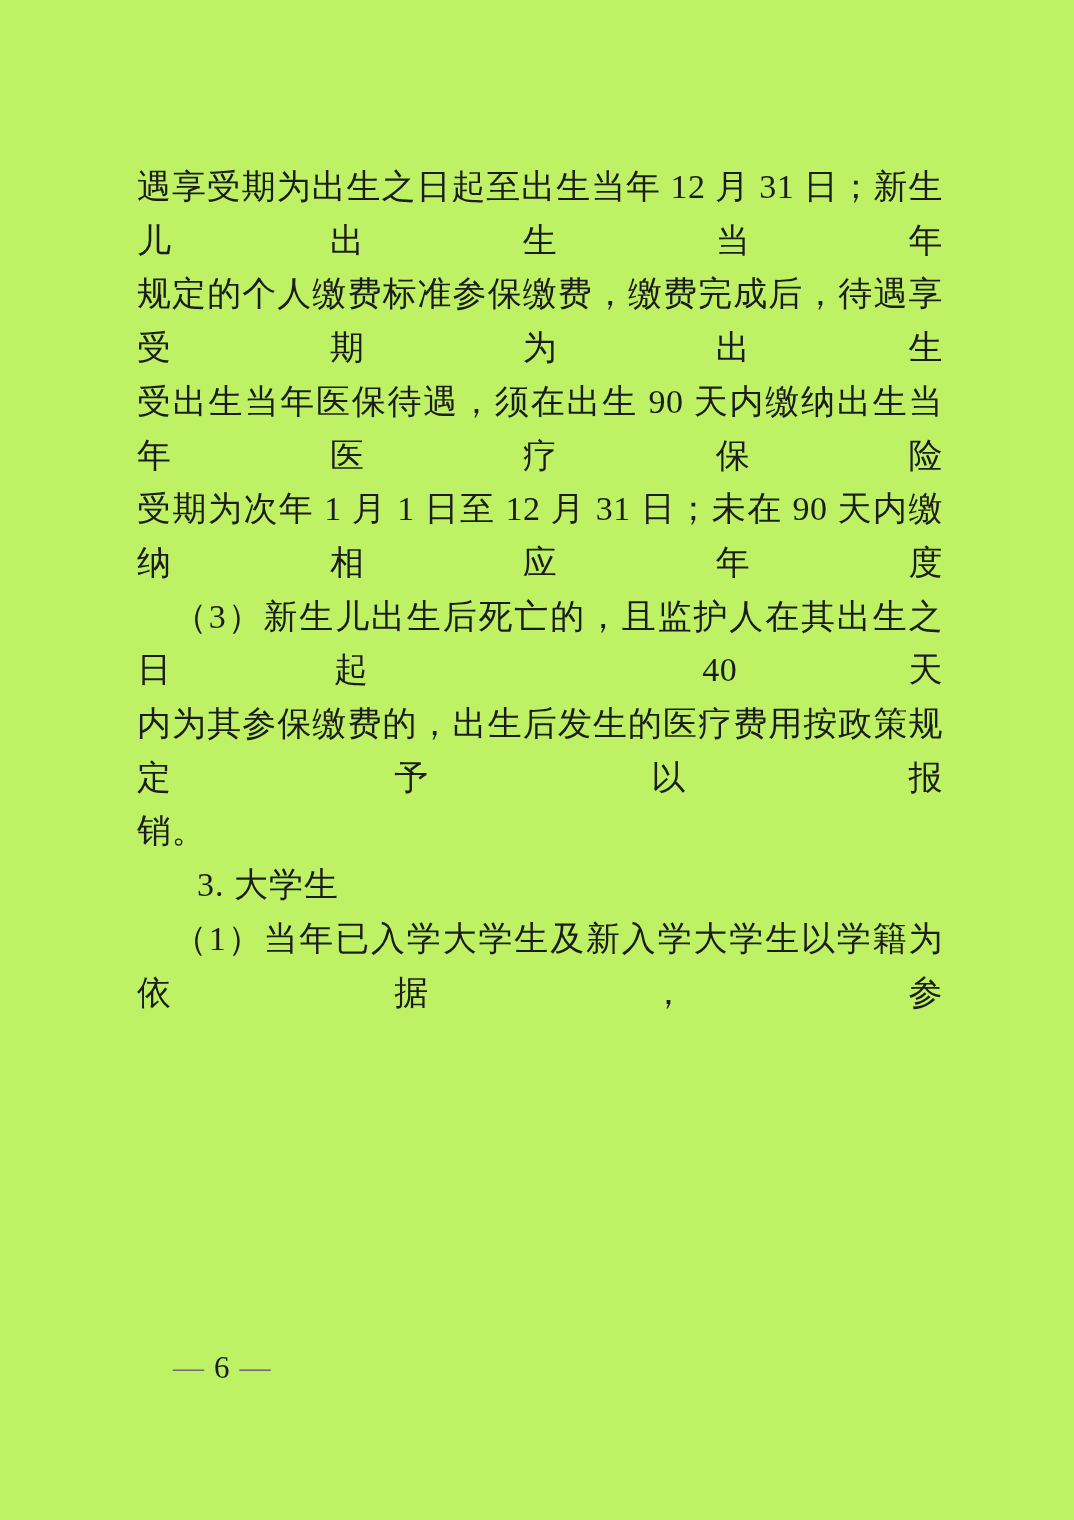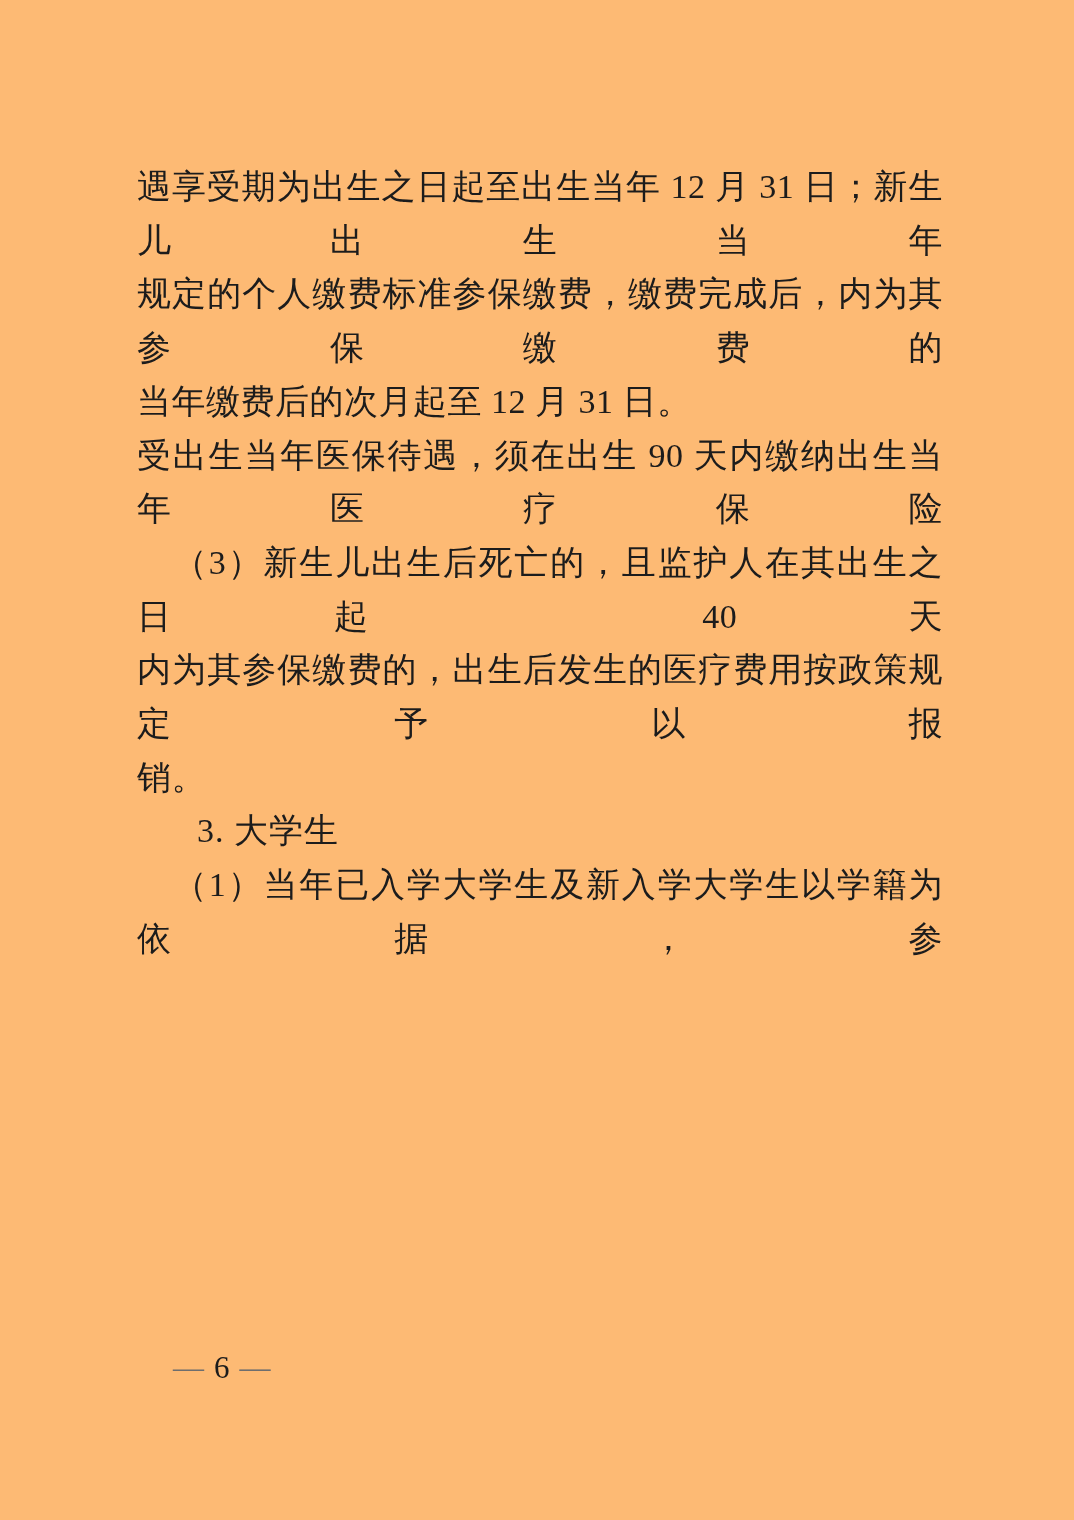--- a/index.html
+++ b/index.html
@@ -12,21 +12,21 @@
     background: #ffffff;
     position: relative;
     overflow: hidden;
     font-family: "Liberation Serif", "DejaVu Serif", serif;
   }
   .page {
     position: absolute;
     left: 0; top: 0;
     width: 1074px;
     height: 1520px;
-    background: #fdba74;
+    background: #bef264;
   }
   .doc-body {
     position: absolute;
     left: 137px;
     top: 160px;
     width: 806px;
     font-size: 34px;
     line-height: 53.7px;
     color: #1c1c1c;
     letter-spacing: 0.5px;
@@ -66,23 +66,23 @@
     padding: 0 6px;
   }
 </style>
 </head>
 <body>
 
 <div class="page">
 
   <div class="doc-body">
     <div class="ln just">遇享受期为出生之日起至出生当年 12 月 31 日；新生儿出生当年</div>
-    <div class="ln just">规定的个人缴费标准参保缴费，缴费完成后，内为其参保缴费的</div>
-    <div class="ln">当年缴费后的次月起至 12 月 31 日。</div>
+    <div class="ln just">规定的个人缴费标准参保缴费，缴费完成后，待遇享受期为出生</div>
     <div class="ln just">受出生当年医保待遇，须在出生 90 天内缴纳出生当年医疗保险</div>
+    <div class="ln just">受期为次年 1 月 1 日至 12 月 31 日；未在 90 天内缴纳相应年度</div>
     <div class="ln just ind">（3）新生儿出生后死亡的，且监护人在其出生之日起 40 天</div>
     <div class="ln just">内为其参保缴费的，出生后发生的医疗费用按政策规定予以报</div>
     <div class="ln">销。</div>
     <div class="ln heading">3. 大学生</div>
     <div class="ln just ind">（1）当年已入学大学生及新入学大学生以学籍为依据，参</div>
 
   </div>
 
   <div class="page-footer">
     <span class="dash">—</span><span class="num">6</span><span class="dash">—</span>

